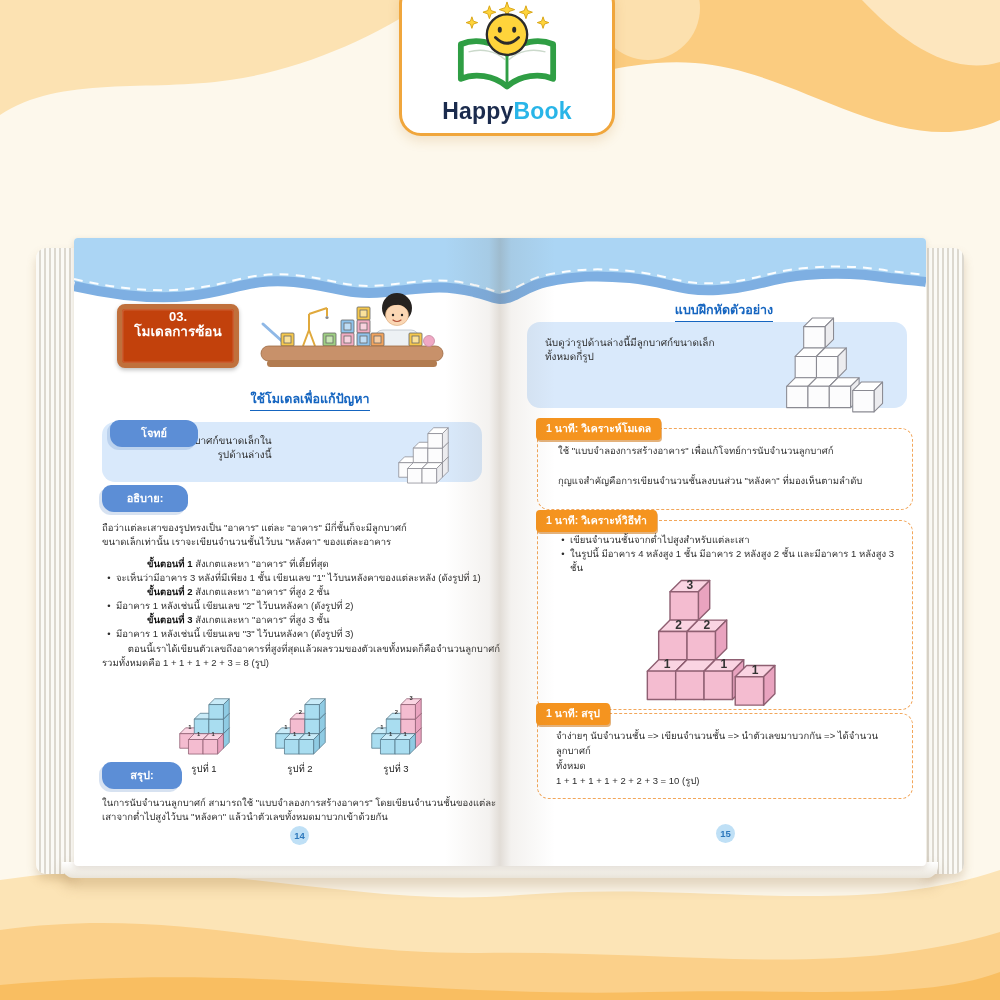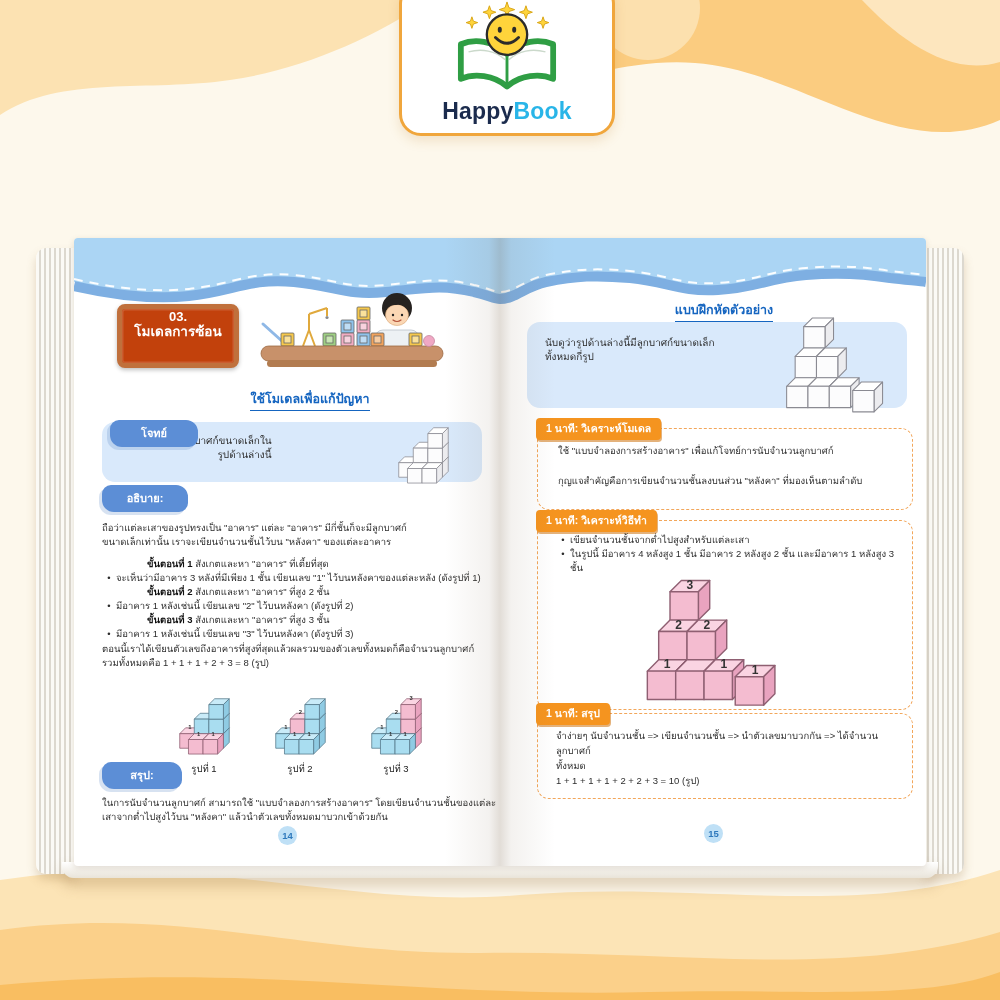--- a/index.html
+++ b/index.html
@@ -41,21 +41,21 @@
     border-radius:9px 12px 9px 12px;padding:4px 0 5px;box-shadow:-3px 3px 0 rgba(110,150,205,.28);z-index:3;}
   .body-txt{font-size:9.5px;color:#2d2d2d;line-height:14px;}
   .step b{color:#111;margin-left:45px;}
   .bl{display:flex;}
   .bl .dot{width:14px;text-align:center;flex:0 0 14px;}
   .bl .dot::before{content:"\2022";}
   .obox{background:#fff;border:1.6px dashed #F2A65A;border-radius:12px;}
   .otab{position:absolute;top:-11px;left:-2px;background:#F5941F;color:#fff;font-weight:bold;
     font-size:10.5px;padding:2px 10px 3px;border-radius:4px;box-shadow:1px 2px 0 rgba(205,115,15,.55);}
   .pagenum{width:19px;height:19px;border-radius:50%;background:#BFE0F6;color:#2F79BC;
-    font-size:9.5px;font-weight:bold;text-align:center;line-height:19px;}
+    font-size:9.5px;font-weight:bold;text-align:center;line-height:19px;margin-left:12px;}
   .board{background:#c2410c;border:5px solid #C0703C;border-radius:8px;
     box-shadow:0 2px 4px rgba(0,0,0,.25), inset 0 0 0 1.5px rgba(255,255,255,.15);
     color:#fff;text-align:center;display:flex;flex-direction:column;
     font-weight:bold;box-sizing:border-box;}
   .board .n{font-size:13px;line-height:15px;}
   .board .t{font-size:13.5px;line-height:16px;}
   .fig{position:absolute;width:84px;text-align:center;z-index:2;}
   .fig .cap{display:block;font-size:9.5px;color:#222;margin-top:1px;}
   
   .ck-white{--f:#FCFCFD;--t:#FFFFFF;--r:#ECECEF;--s:#8a8a92;}
@@ -211,21 +211,21 @@
           <span>มีอาคาร 1 หลังเช่นนี้ เขียนเลข "2" ไว้บนหลังคา (ดังรูปที่ 2)</span>
         </div>
       <div class="step"><b>ขั้นตอนที่ 3</b> <span>สังเกตและหา "อาคาร" ที่สูง 3 ชั้น</span></div>
       <div class="bl">
           <span class="dot"></span>
           <span>มีอาคาร 1 หลังเช่นนี้ เขียนเลข "3" ไว้บนหลังคา (ดังรูปที่ 3)</span>
         </div>
     </div>
 
     <div class="c body-txt" style="left:28px;top:404px;width:398px;">
-      <div style="display:flex;justify-content:flex-start;">
+      <div style="display:flex;justify-content:flex-end;">
         <span>ตอนนี้เราได้เขียนตัวเลขถึงอาคารที่สูงที่สุดแล้ว</span>
         <span>ผลรวมของตัวเลขทั้งหมดก็คือจำนวนลูกบาศก์</span>
       </div>
       <div>รวมทั้งหมดคือ 1 + 1 + 1 + 2 + 3 = 8 (รูป)</div>
     </div>
 
     <div class="fig" style="left:88px;top:452px;">
       <svg width="62" height="66" viewBox="0 0 58 68">
         <g class="ck-pink">
             <use href="#c15" x="4" y="45"></use>

